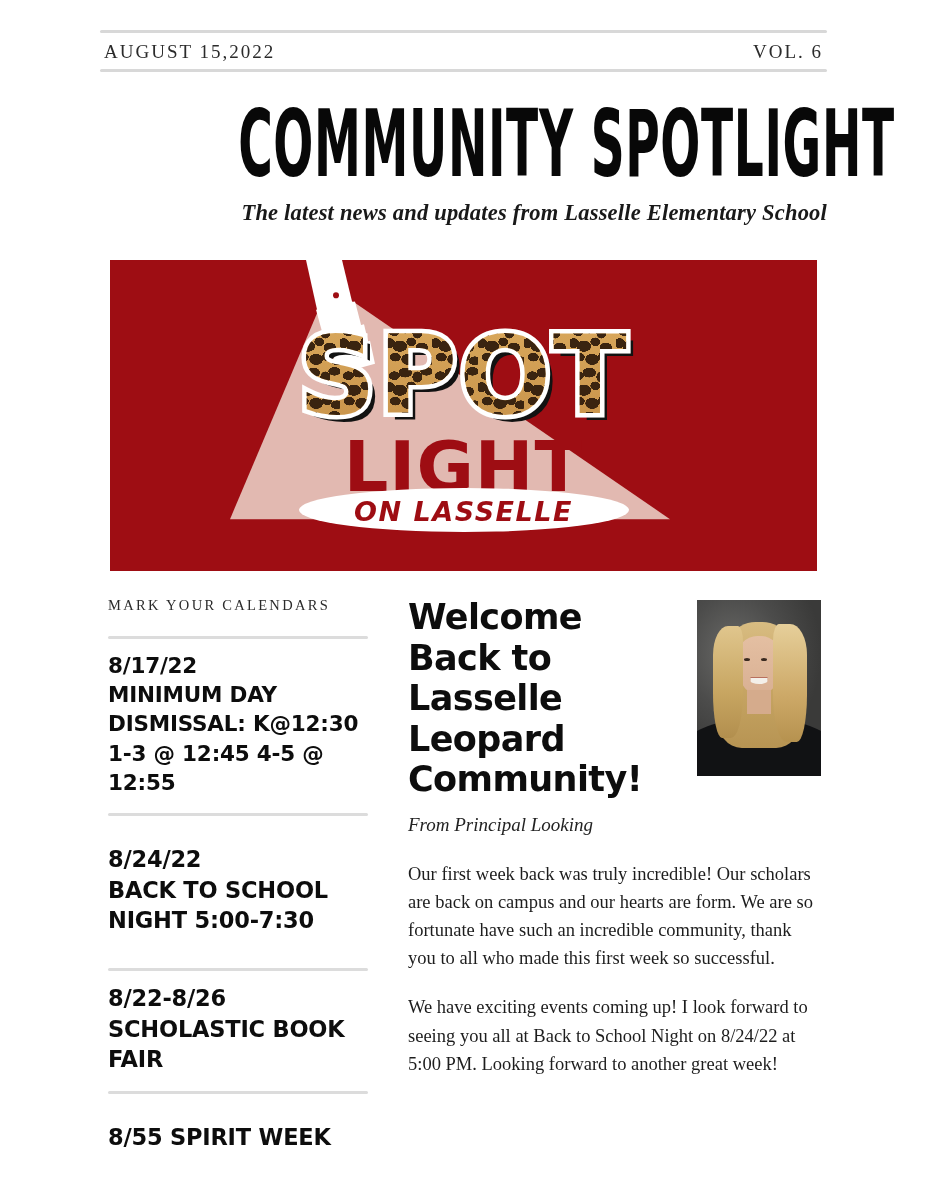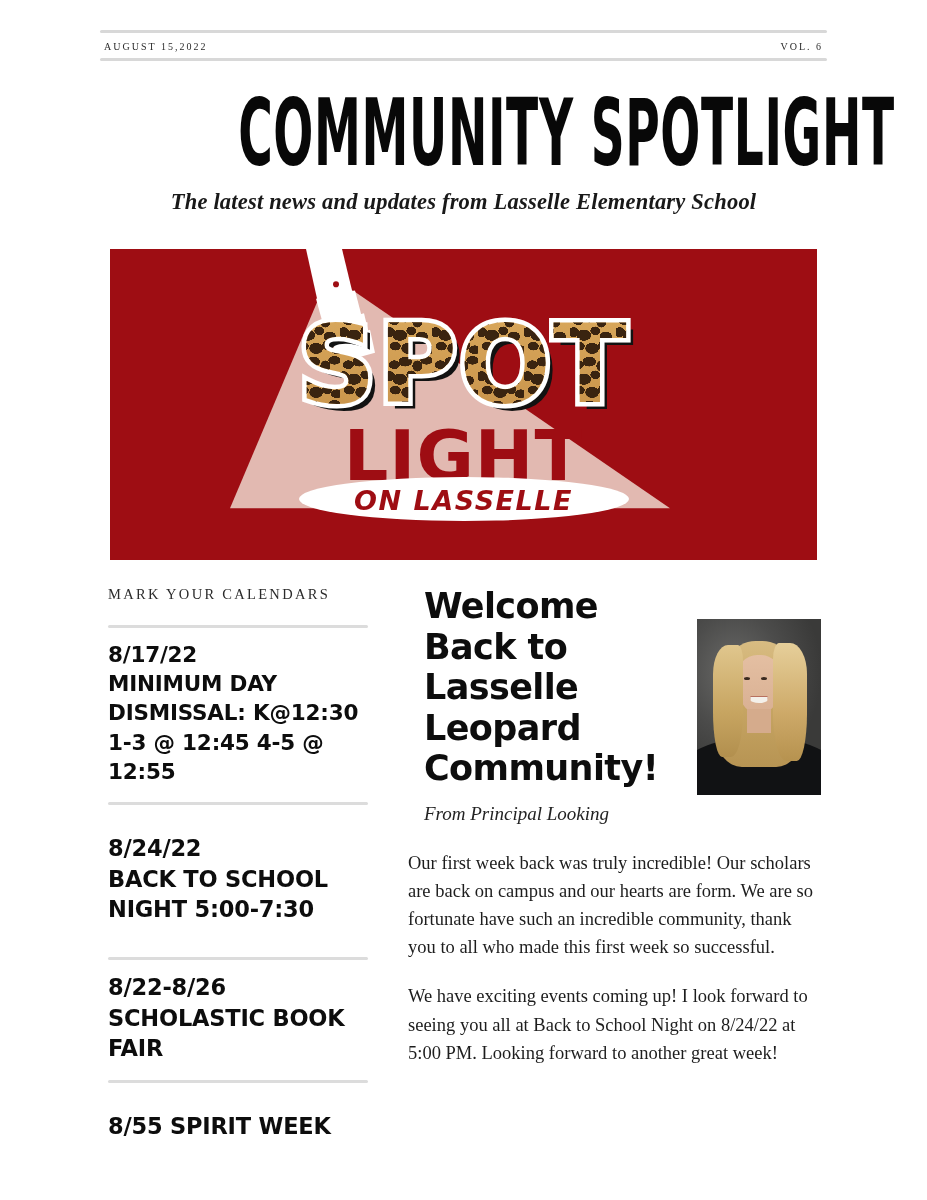--- a/index.html
+++ b/index.html
@@ -29,21 +29,21 @@
     background: #d8d8d8;
     border-radius: 2px;
   }
   .rule-top { margin-top: 30px; }
   .dateline {
     display: flex;
     justify-content: space-between;
     align-items: baseline;
     padding: 8px 4px 6px 4px;
     font-family: "Liberation Serif", serif;
-    font-size: 10px;
+    font-size: 19px;
     letter-spacing: 2.0px;
     color: #2b2b2b;
   }
   .rule-under { margin-bottom: 4px; }
 
   .masthead {
     font-family: "DejaVu Sans", sans-serif;
     font-weight: bold;
     font-size: 76px;
     line-height: 1.0;
@@ -56,21 +56,21 @@
     white-space: nowrap;
   }
 
   .subtitle {
     font-family: "Liberation Serif", serif;
     font-style: italic;
     font-weight: bold;
     font-size: 22.5px;
     letter-spacing: 0.2px;
     color: #191919;
-    text-align: center;
+    text-align: right;
     margin-top: 26px;
   }
 
   
   .banner {
     position: relative;
     margin: 34px 10px 0 10px;
     height: 311px;
     background: #9e0d13;
     overflow: hidden;
@@ -207,22 +207,21 @@
     white-space: pre-line;
     padding-bottom: 6px;
   }
   .event.ev-0 { font-size: 21.5px; }
   .spacer-tall { height: 26px; }
   .spacer-short { height: 16px; }
 
   
   .article-head-row {
     display: flex;
-    align-items: center;
-    margin-left: 16px;
+    align-items: flex-start;
   }
   .headline-block {
     flex: 1 1 auto;
     padding-right: 14px;
   }
   .headline {
     font-family: "DejaVu Sans", sans-serif;
     font-weight: bold;
     font-size: 35px;
     line-height: 1.16;

